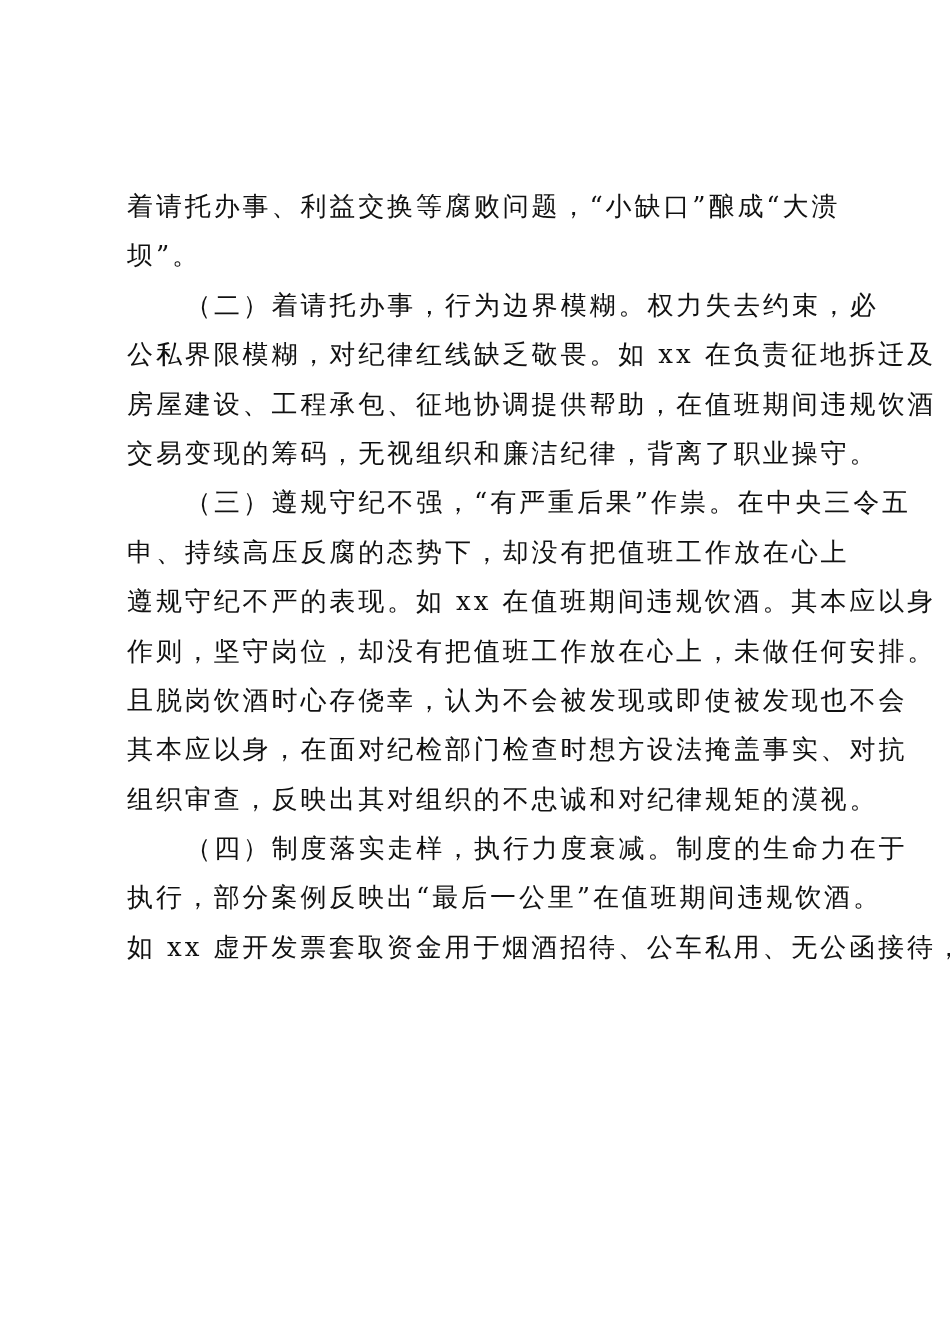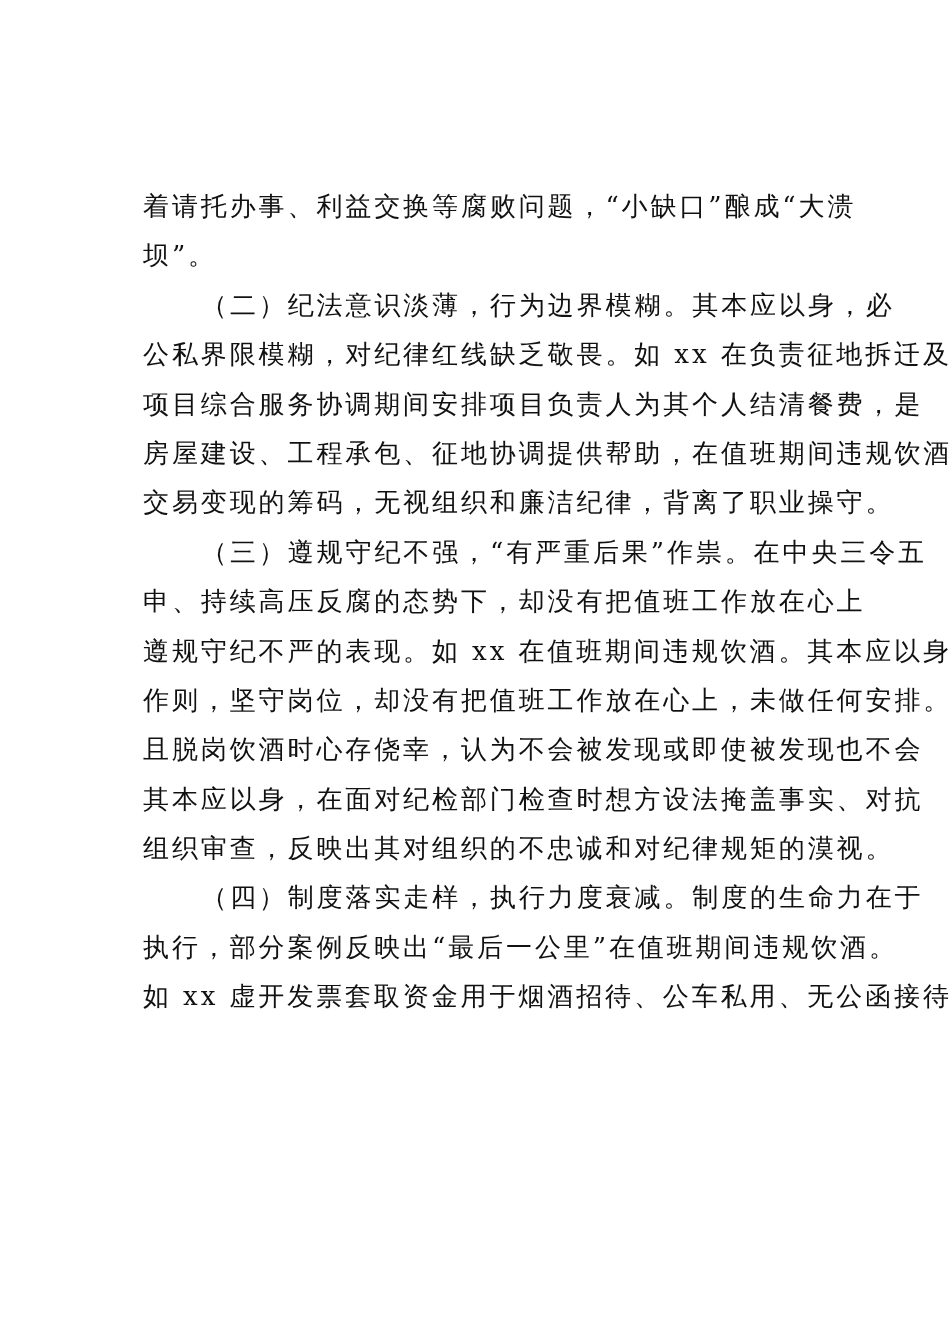--- a/index.html
+++ b/index.html
@@ -10,21 +10,21 @@
     body {
       width: 950px;
       height: 1344px;
       position: relative;
       overflow: hidden;
       font-family: "DejaVu Serif", "Liberation Serif", serif;
       color: #111111;
     }
     .page {
       position: absolute;
-      left: 143px;
+      left: 127px;
       top: 182px;
       width: 706px;
     }
     .line {
       height: 49.4px;
       line-height: 49.4px;
       font-size: 26px;
       white-space: nowrap;
       letter-spacing: 2.9px;
       text-align: justify;
@@ -41,23 +41,22 @@
 <body>
 
 <div class="page">
 
   <div>
     <div class="line">着请托办事、利益交换等腐败问题，“小缺口”酿成“大溃</div>
     <div class="line last">坝”。</div>
   </div>
 
   <div>
-    <div class="line indent">（二）纪法意识淡薄，行为边界模糊。其本应以身，必</div>
+    <div class="line indent">（二）着请托办事，行为边界模糊。权力失去约束，必</div>
     <div class="line">公私界限模糊，对纪律红线缺乏敬畏。如 xx 在负责征地拆迁及</div>
-    <div class="line">项目综合服务协调期间安排项目负责人为其个人结清餐费，是</div>
     <div class="line">房屋建设、工程承包、征地协调提供帮助，在值班期间违规饮酒</div>
     <div class="line last">交易变现的筹码，无视组织和廉洁纪律，背离了职业操守。</div>
   </div>
 
   <div>
     <div class="line indent">（三）遵规守纪不强，“有严重后果”作祟。在中央三令五</div>
     <div class="line">申、持续高压反腐的态势下，却没有把值班工作放在心上</div>
     <div class="line">遵规守纪不严的表现。如 xx 在值班期间违规饮酒。其本应以身</div>
     <div class="line">作则，坚守岗位，却没有把值班工作放在心上，未做任何安排。</div>
     <div class="line">且脱岗饮酒时心存侥幸，认为不会被发现或即使被发现也不会</div>

